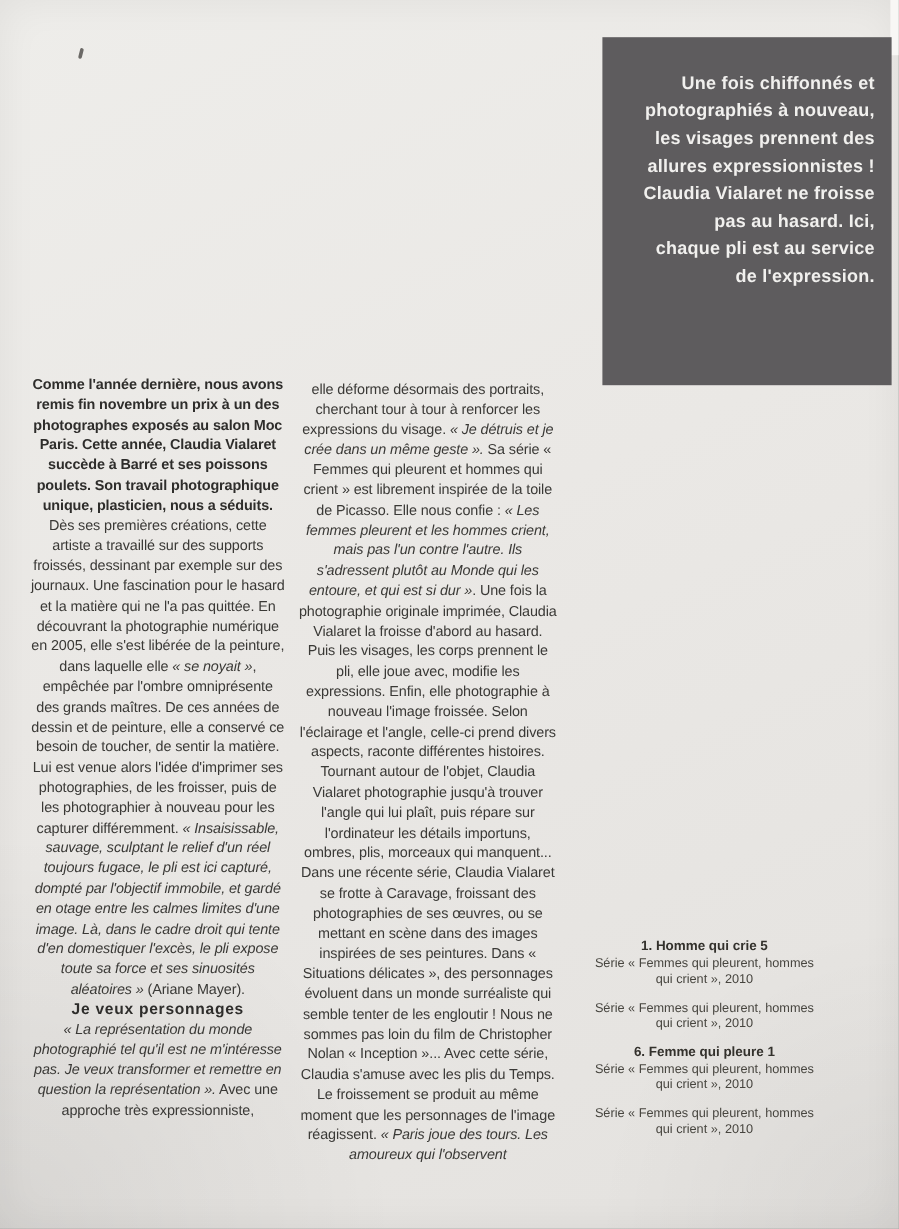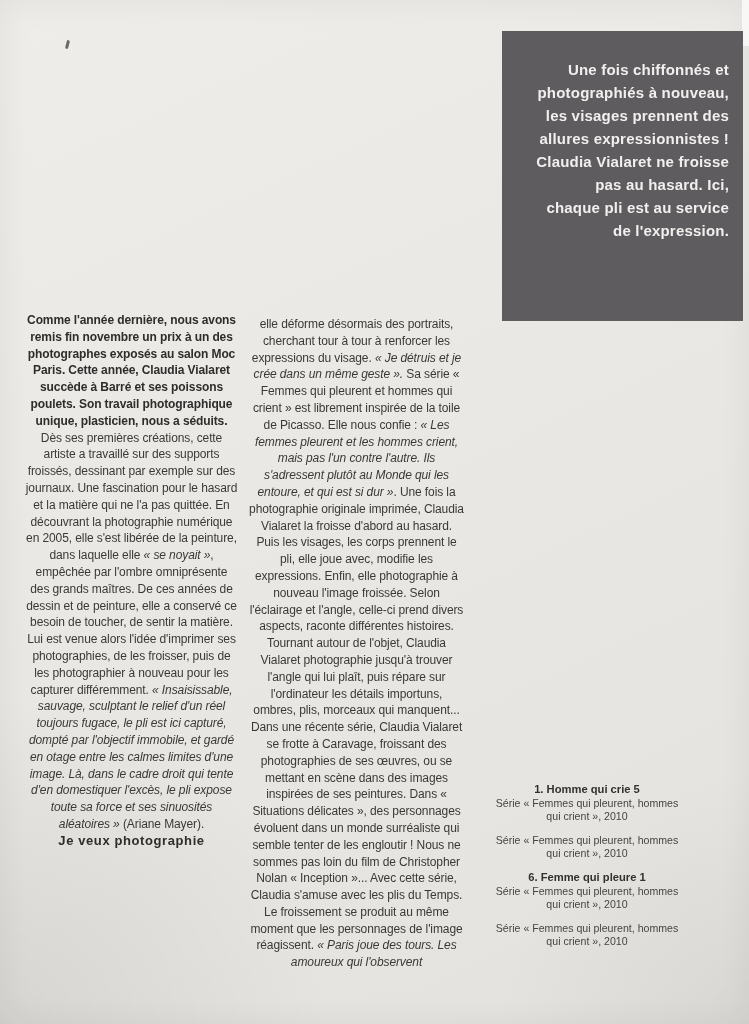--- a/index.html
+++ b/index.html
@@ -79,21 +79,22 @@
 les visages prennent des
 allures expressionnistes !
 Claudia Vialaret ne froisse
 pas au hasard. Ici,
 chaque pli est au service
 de l'expression.</div>
 
   <div class="col col-left">
     <p class="intro">Comme l'année dernière, nous avons remis fin novembre un prix à un des photographes exposés au salon Moc Paris. Cette année, Claudia Vialaret succède à Barré et ses poissons poulets. Son travail photographique unique, plasticien, nous a séduits.</p>
     <p><span>Dès ses premières créations, cette artiste a travaillé sur des supports froissés, dessinant par exemple sur des journaux. Une fascination pour le hasard et la matière qui ne l'a pas quittée. En découvrant la photographie numérique en 2005, elle s'est libérée de la peinture, dans laquelle elle </span><span class="it">« se noyait »</span><span>, empêchée par l'ombre omniprésente des grands maîtres. De ces années de dessin et de peinture, elle a conservé ce besoin de toucher, de sentir la matière. Lui est venue alors l'idée d'imprimer ses photographies, de les froisser, puis de les photographier à nouveau pour les capturer différemment. </span><span class="it">« Insaisissable, sauvage, sculptant le relief d'un réel toujours fugace, le pli est ici capturé, dompté par l'objectif immobile, et gardé en otage entre les calmes limites d'une image. Là, dans le cadre droit qui tente d'en domestiquer l'excès, le pli expose toute sa force et ses sinuosités aléatoires »</span><span> (Ariane Mayer).</span></p>
-    <p class="heading">Je veux photographie</p>
+    <p class="heading">Je veux personnages</p>
+    <p><span class="it">« La représentation du monde photographié tel qu'il est ne m'intéresse pas. Je veux transformer et remettre en question la représentation ».</span><span> Avec une approche très expressionniste,</span></p>
   </div>
 
   <div class="col col-mid">
     <p><span>elle déforme désormais des portraits, cherchant tour à tour à renforcer les expressions du visage. </span><span class="it">« Je détruis et je crée dans un même geste ».</span><span> Sa série « Femmes qui pleurent et hommes qui crient » est librement inspirée de la toile de Picasso. Elle nous confie : </span><span class="it">« Les femmes pleurent et les hommes crient, mais pas l'un contre l'autre. Ils s'adressent plutôt au Monde qui les entoure, et qui est si dur »</span><span>. Une fois la photographie originale imprimée, Claudia Vialaret la froisse d'abord au hasard. Puis les visages, les corps prennent le pli, elle joue avec, modifie les expressions. Enfin, elle photographie à nouveau l'image froissée. Selon l'éclairage et l'angle, celle-ci prend divers aspects, raconte différentes histoires. Tournant autour de l'objet, Claudia Vialaret photographie jusqu'à trouver l'angle qui lui plaît, puis répare sur l'ordinateur les détails importuns, ombres, plis, morceaux qui manquent... Dans une récente série, Claudia Vialaret se frotte à Caravage, froissant des photographies de ses œuvres, ou se mettant en scène dans des images inspirées de ses peintures. Dans « Situations délicates », des personnages évoluent dans un monde surréaliste qui semble tenter de les engloutir ! Nous ne sommes pas loin du film de Christopher Nolan « Inception »... Avec cette série, Claudia s'amuse avec les plis du Temps. Le froissement se produit au même moment que les personnages de l'image réagissent. </span><span class="it">« Paris joue des tours. Les amoureux qui l'observent</span></p>
   </div>
 
   <div class="captions">
     <div class="caption-item">
       <p class="caption-title">1. Homme qui crie 5</p>
       <div class="caption-series">Série « Femmes qui pleurent, hommes

